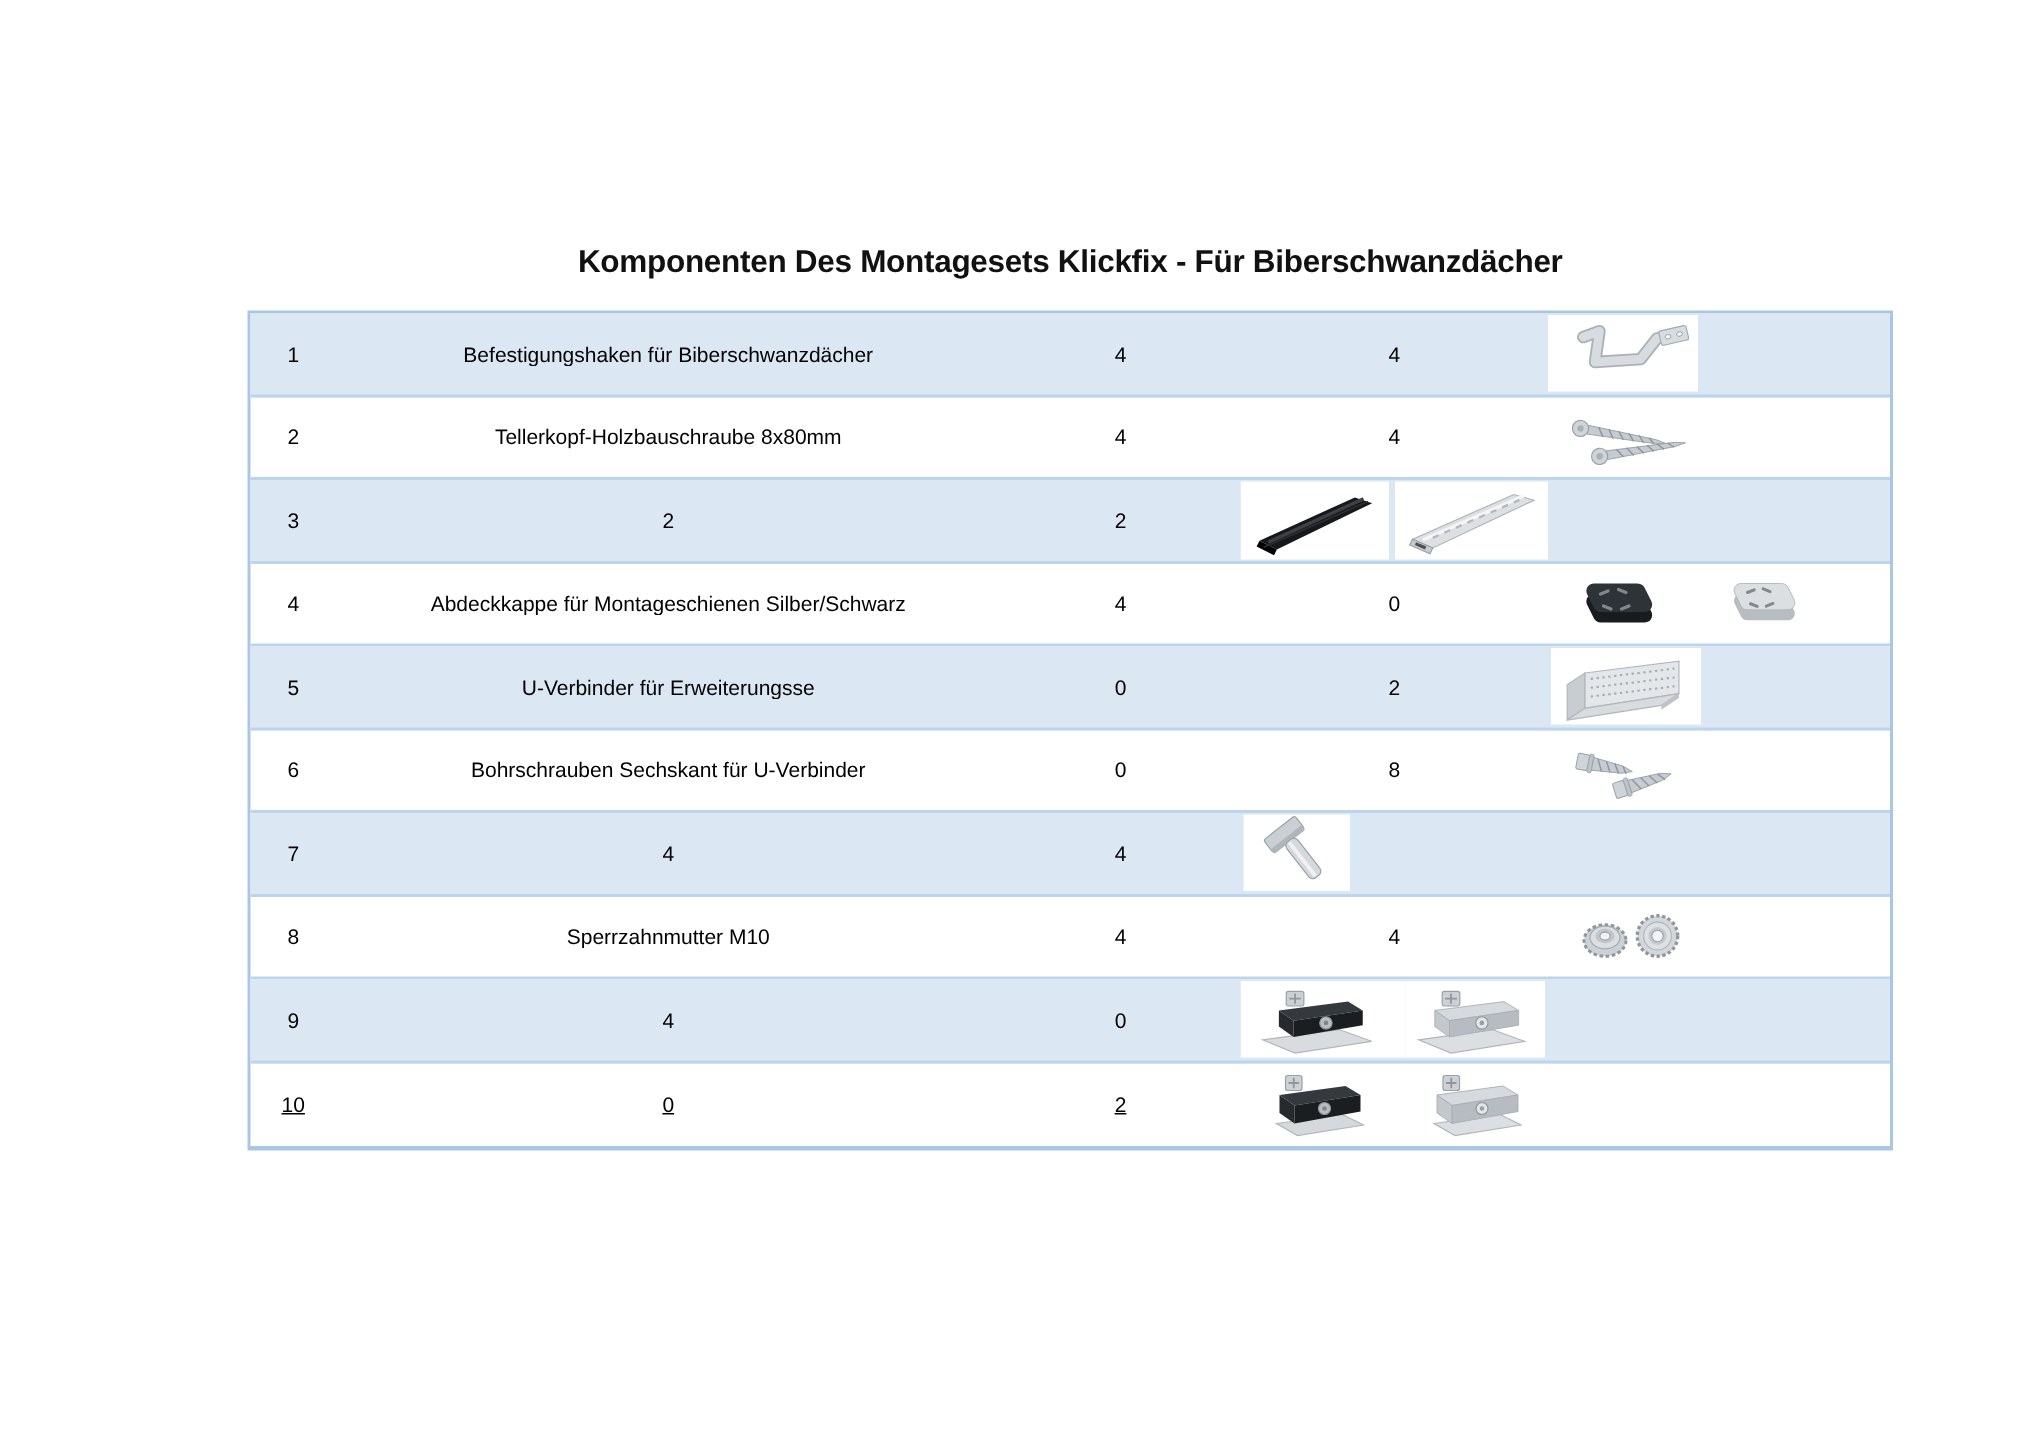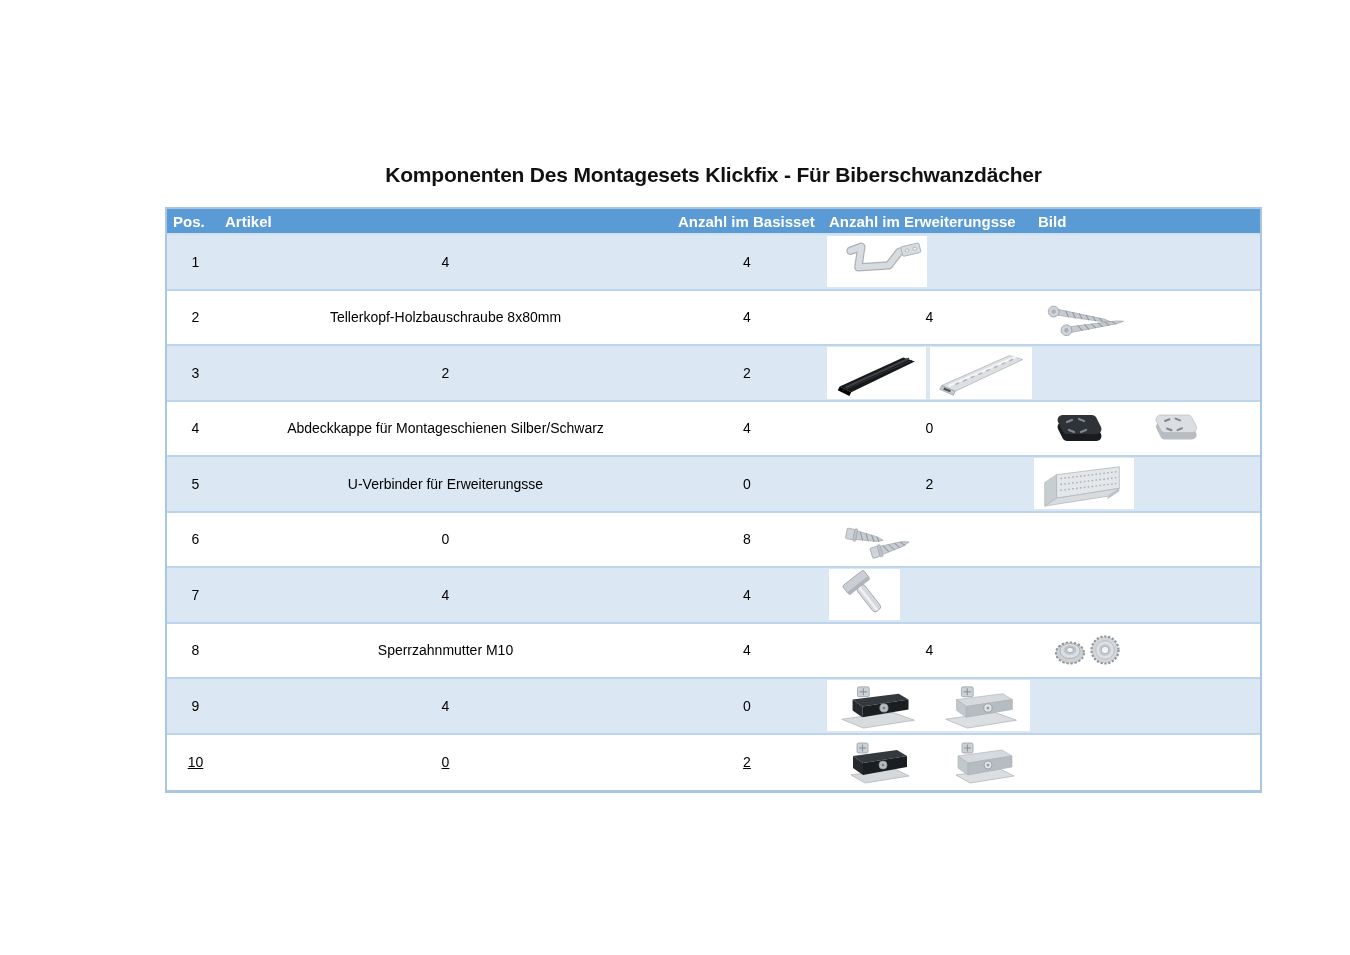--- a/index.html
+++ b/index.html
@@ -44,30 +44,24 @@
   .img-mid-clamp-black{width:78px;height:50px;margin-left:12px;}
   .img-mid-clamp-silver{width:78px;height:50px;margin-left:27px;}
 </style>
 </head>
 <body>
 
 <div class="page">
   <h1 class="title">Komponenten Des Montagesets Klickfix  - Für Biberschwanzdächer</h1>
 
   <div class="table">
-    <div class="tr thead">
-      <div class="th th-pos">Pos.</div>
-      <div class="th th-artikel">Artikel</div>
-      <div class="th th-basis">Anzahl im Basisset</div>
-      <div class="th th-erw">Anzahl im Erweiterungsse</div>
-      <div class="th th-bild">Bild</div>
-    </div>
     <div class="tbody">
         <div class="tr alt">
           <div class="td td-pos">1</div>
+          <div class="td td-artikel">Befestigungshaken für Biberschwanzdächer</div>
           <div class="td td-basis">4</div>
           <div class="td td-erw">4</div>
           <div class="td td-bild">
             <div class="imgbox img-roof-hook">
               <svg viewBox="0 0 100 52">
                 <polyline points="23,15 34,11 31,32 62,30 73,16 85,13" fill="none" stroke="#aab1b8" stroke-width="8.5" stroke-linejoin="round" stroke-linecap="round"></polyline>
                 <polyline points="23,15 34,11 31,32 62,30 73,16 85,13" fill="none" stroke="#d7dce0" stroke-width="6" stroke-linejoin="round" stroke-linecap="round"></polyline>
                 <g transform="rotate(-13 84 14)">
                   <rect x="75" y="9" width="19" height="10" rx="1.5" fill="#d7dce0" stroke="#a3aab1" stroke-width="0.8"></rect>
                   <ellipse cx="80.5" cy="14" rx="2" ry="1.5" fill="#f3f5f6" stroke="#98a0a7" stroke-width="0.6"></ellipse>
@@ -196,20 +190,21 @@
                 </g>
                 <polygon points="10,25 22,17 22,41 10,49" fill="#c8cdd2" stroke="#b1b7bc" stroke-width="0.8"></polygon>
                 <polygon points="10,49 22,41 86,31 74,39" fill="#d8dcdf" stroke="#b1b7bc" stroke-width="0.8"></polygon>
                 <polygon points="74,39 86,31 86,34 74,42" fill="#bfc4c9"></polygon>
               </svg>
             </div>
           </div>
         </div>
         <div class="tr">
           <div class="td td-pos">6</div>
+          <div class="td td-artikel">Bohrschrauben Sechskant für U-Verbinder</div>
           <div class="td td-basis">0</div>
           <div class="td td-erw">8</div>
           <div class="td td-bild">
             <div class="imgbox img-hex-screws">
               <svg viewBox="0 0 96 52">
                 <g transform="translate(12,20) rotate(11)">
                   <rect x="0" y="-5.5" width="8" height="11" rx="1" fill="#ced4d9" stroke="#99a0a7" stroke-width="0.7"></rect>
                   <rect x="8" y="-6.5" width="3" height="13" rx="1" fill="#bdc3c9" stroke="#99a0a7" stroke-width="0.5"></rect>
                   <polygon points="11,-4.5 32,-2.5 39,0 32,2.5 11,4.5" fill="#c6ccd2" stroke="#99a0a7" stroke-width="0.6"></polygon>
                   <g stroke="#8f969d" stroke-width="1">

